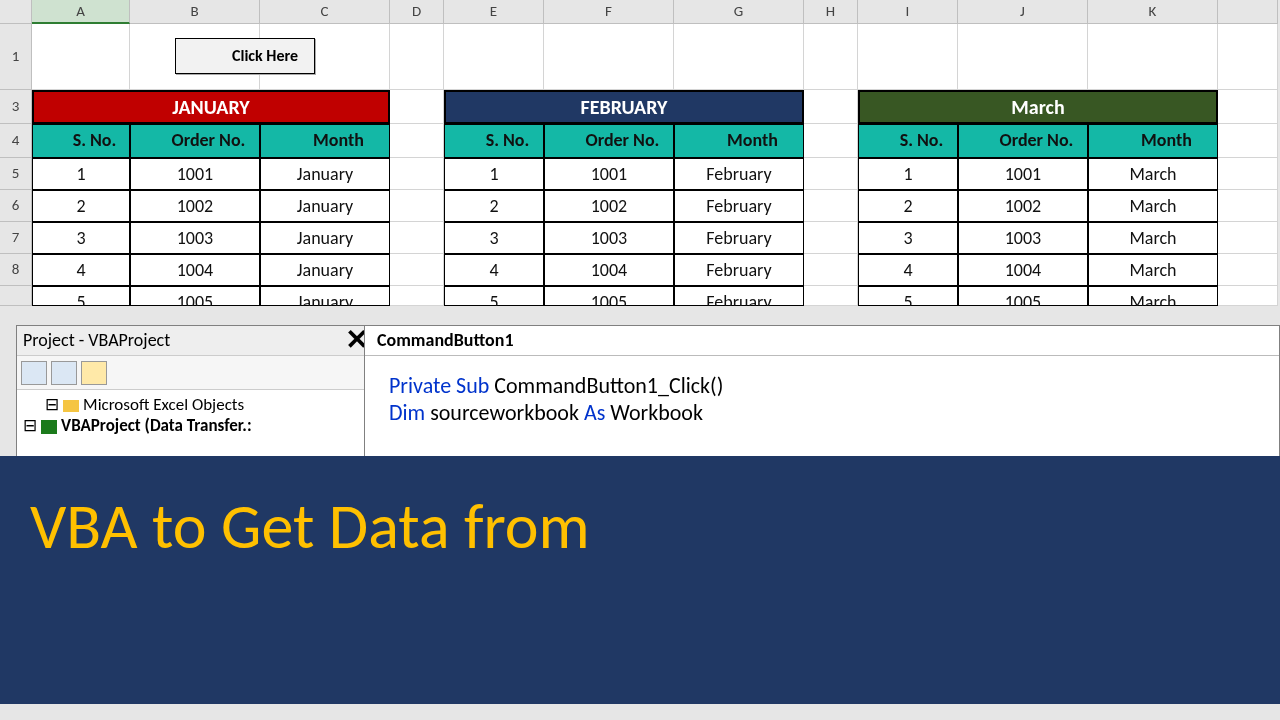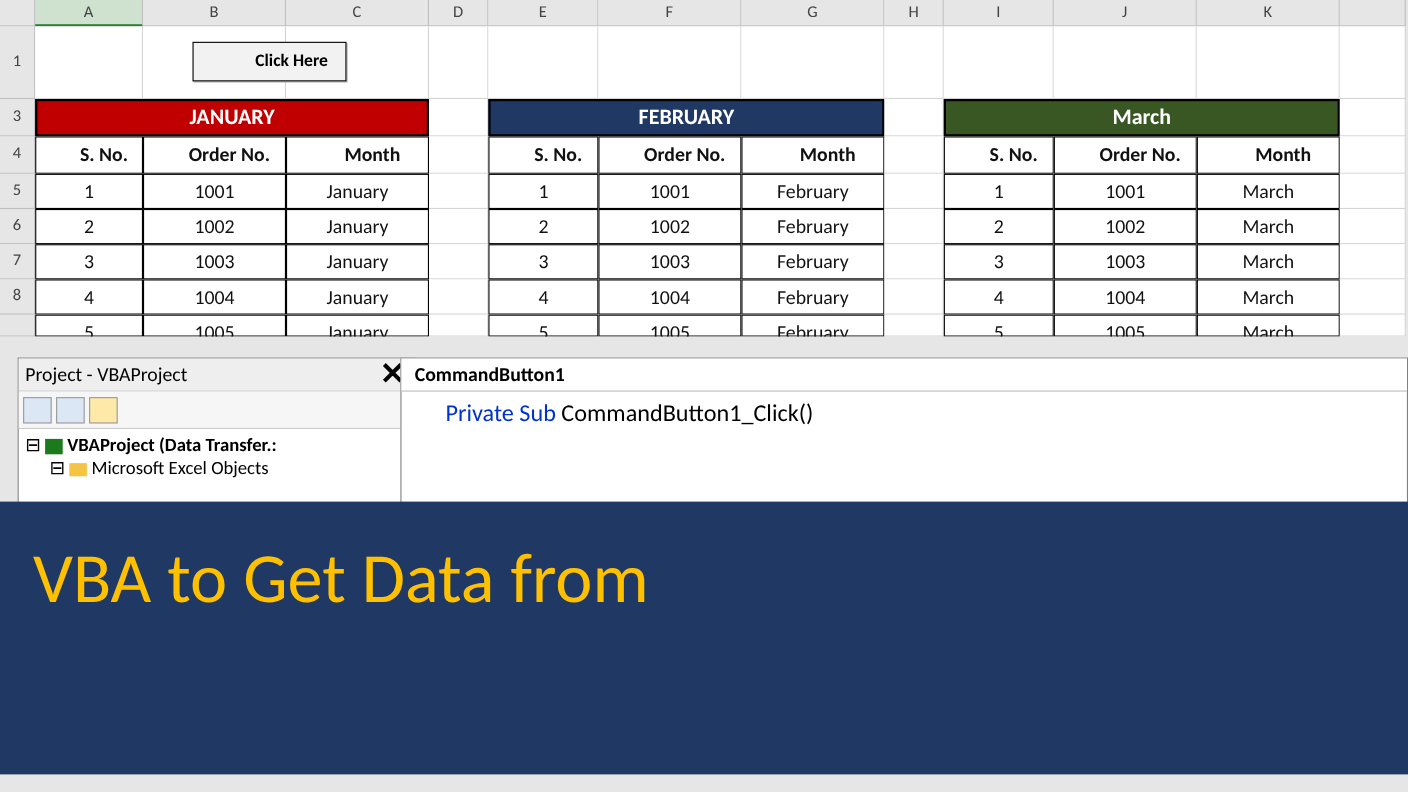--- a/index.html
+++ b/index.html
@@ -32,21 +32,21 @@
   .col-j { width: 130px; }
   .col-k { width: 130px; }
   .col-rest { width: 60px; }
 
   
   .title-jan, .title-feb, .title-mar { font-weight: bold; color: #fff; font-size: 20px; border: 2px solid #000; }
   .title-jan { background: #c00000; }
   .title-feb { background: #203864; }
   .title-mar { background: #385723; }
 
-  .table-head { font-weight: bold; font-size: 18px; background:#ffffff; border:1px solid #000;padding-left:27px; }
+  .table-head { font-weight: bold; font-size: 18px; background:#14b8a6; border:1px solid #000;padding-left:27px; }
   .table-body { border:1px solid #000; font-size:18px; }
 
   
   .click-here { position: absolute; left: 175px; top: 38px; width: 140px; height: 36px; background: #f2f2f2; border:1px solid #000; box-shadow: 1px 1px 0 #aaa; text-align:center; line-height:34px; font-weight:bold; font-size:16px;padding-left:40px; }
 
   .row1 { height: 66px; }
   .row1 .cell { line-height: 65px; }
   .row1 .rowhdr { line-height: 65px; }
   .row3 { height: 34px; }
   .row4 { height: 34px; }
@@ -57,21 +57,21 @@
   .vba-project .closebtn { position:absolute; right:6px; top:2px; width:28px; height:28px; font-size:28px; font-weight:bold; text-align:center; line-height:24px; }
   .vba-project .toolbar { height:34px; background:#f6f6f6; border-bottom:1px solid #ccc; display:flex; align-items:center; gap:4px; padding-left:4px; }
   .vba-project .tool { width:26px; height:24px; border:1px solid #999; background: #dbe7f4; }
   .vba-project .tool.folder { background:#ffe9a8; }
   .vba-project .tree { padding:4px 6px; font-size:17px; }
   .vba-project .treeicon { display:inline-block; width:16px; height:14px; background:#1b7a1b; margin-right:4px; vertical-align:middle; }
   .vba-project .foldericon { display:inline-block; width:16px; height:12px; background:#f5c542; margin-right:4px; vertical-align:middle; }
 
   .vba-code { position:absolute; left:364px; top:325px; right:0; height:150px; background:#fff; border:1px solid #808080; }
   .vba-code .hdr { height:30px; background:#fff; border-bottom:1px solid #bbb; font-size:18px; font-weight:bold; padding-left:12px; line-height:28px; }
-  .vba-code .body { padding:6px 40px; font-size:22px; font-family: Calibri, Arial, sans-serif; }
+  .vba-code .body { padding:6px 24px; font-size:22px; font-family: Calibri, Arial, sans-serif; margin-top: 10px; }
   .kw { color:#0033cc; }
 
   
   .banner { position:absolute; left:0; right:0; bottom:16px; height:248px; background:#203864; }
   .banner .txt { color:#ffc000; font-size:64px; font-weight:500; line-height:1.15; padding:34px 0 0 30px; font-family: Calibri, Arial, sans-serif; }
 </style>
 </head>
 <body>
 
 <div class="sheet">
@@ -214,29 +214,30 @@
 
   <div class="vba-project">
     <div class="titlebar">Project - VBAProject</div>
     <div class="closebtn">✕</div>
     <div class="toolbar">
       <div class="tool"></div>
       <div class="tool"></div>
       <div class="tool folder"></div>
     </div>
     <div class="tree">
+      <div style="padding-left:22px">⊟ <span class="foldericon"></span><span>Microsoft Excel Objects</span></div>
       <div>⊟ <span class="treeicon"></span><b>VBAProject (Data Transfer.:</b></div>
-      <div style="padding-left:22px">⊟ <span class="foldericon"></span><span>Microsoft Excel Objects</span></div>
     </div>
   </div>
 
   <div class="vba-code">
     <div class="hdr">CommandButton1</div>
     <div class="body">
       <div><span class="kw">Private Sub</span><span> CommandButton1_Click()</span></div>
+      <div><span class="kw">Dim</span><span> sourceworkbook </span><span class="kw">As</span><span> Workbook</span></div>
     </div>
   </div>
 
   <div class="banner">
     <div class="txt">
       <div>VBA to Get Data from</div>
     </div>
   </div>
 
 </div>

